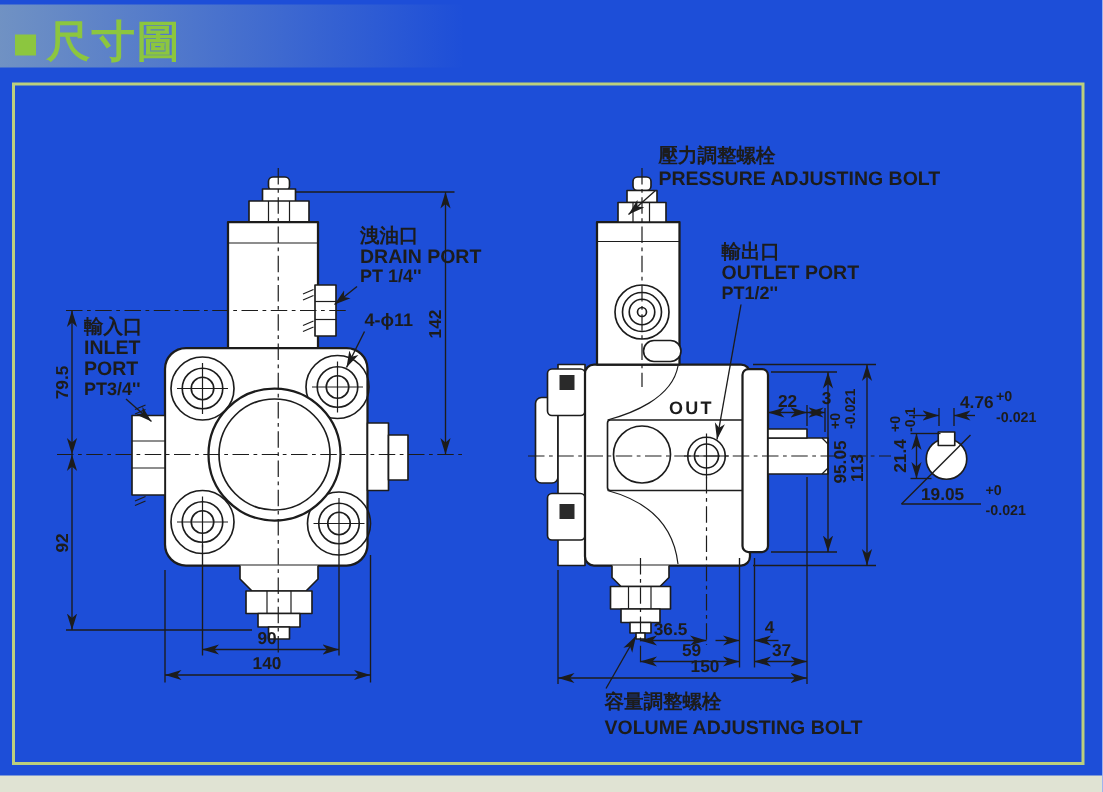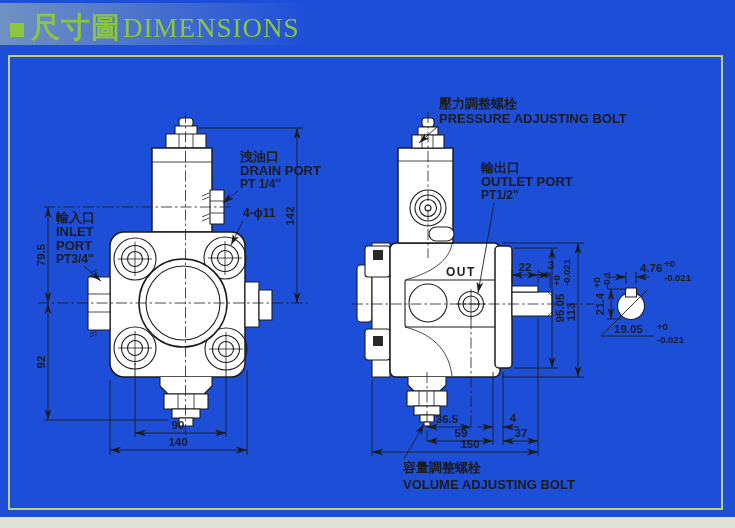--- a/index.html
+++ b/index.html
@@ -30,21 +30,20 @@
   .strip{fill:var(--strip,#e0e3d3);}
 </style>
 </head>
 <body>
 
 <div class="page">
   <div class="title-band"></div>
   <div class="hdr">
     <div class="bullet"></div>
     <span class="tzh">尺寸圖</span>
-    <span class="ten">DIMENSIONS</span>
   </div>
 
   <svg class="drawing" width="735" height="528" viewBox="0 0 735 528">
     <defs>
       <marker id="ah" viewBox="0 0 11 8" refX="11" refY="4" markerWidth="11" markerHeight="8" markerUnits="userSpaceOnUse" orient="auto-start-reverse">
         <path d="M11,4 L0,0.6 L3,4 L0,7.4 Z" fill="#1c1c1c"></path>
       </marker>
     </defs>
 
     <rect class="strip" x="0" y="517" width="735" height="11"></rect>

